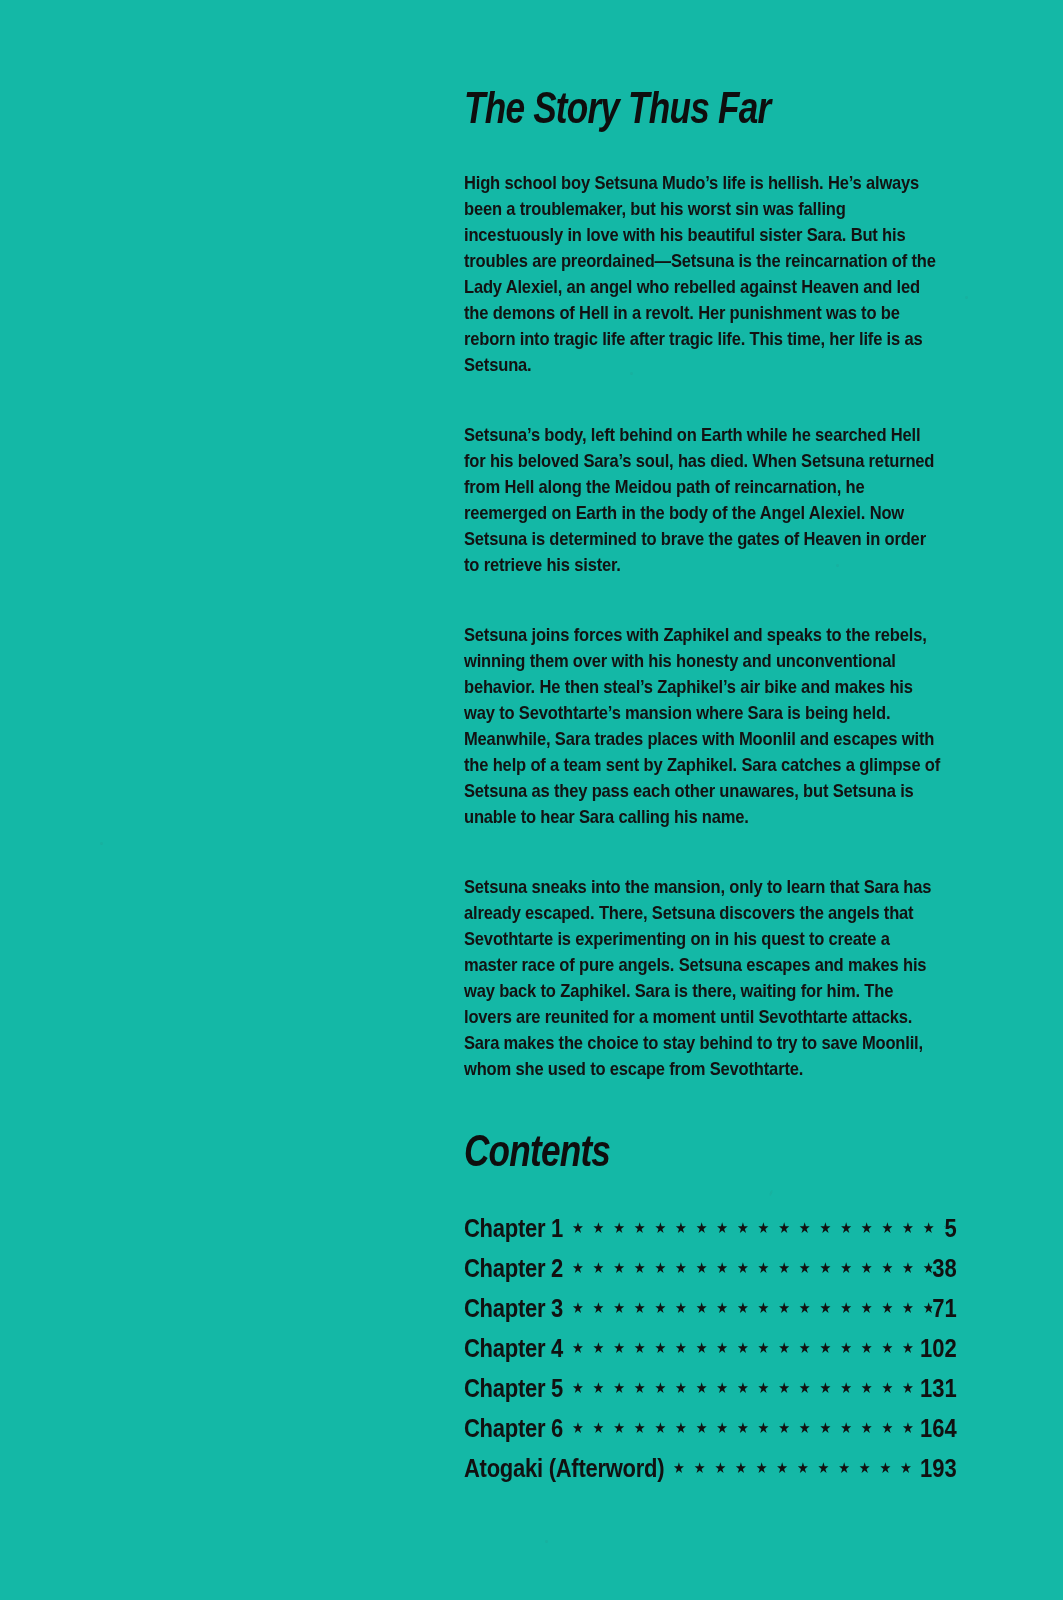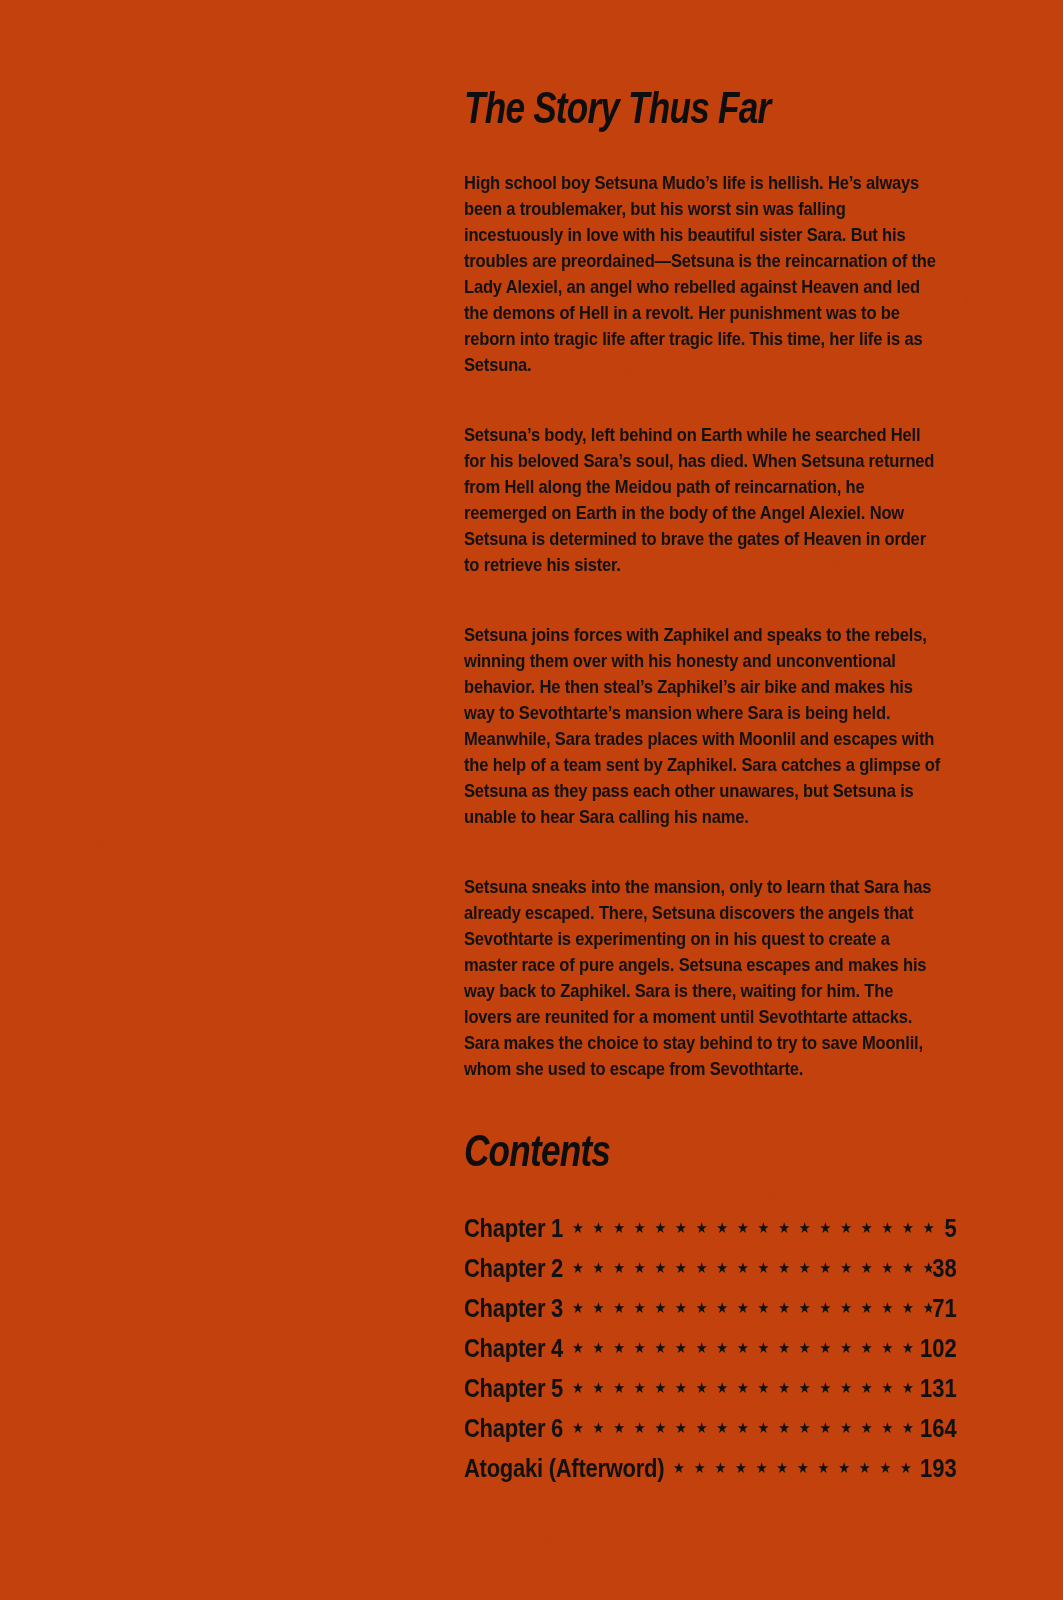--- a/index.html
+++ b/index.html
@@ -12,21 +12,21 @@
     width: 1063px;
     height: 1600px;
     overflow: hidden;
     background: #fdfdfc;
     font-family: "Liberation Sans", sans-serif;
     color: #141414;
   }
   .scan-page {
     position: absolute;
     inset: 0;
-    background: #c2410c;
+    background: #14b8a6;
   }
   .content-column {
     position: absolute;
     left: 464px;
     top: 84px;
     width: 500px;
   }
   .story-title {
     margin: 0;
     font-size: 44px;

